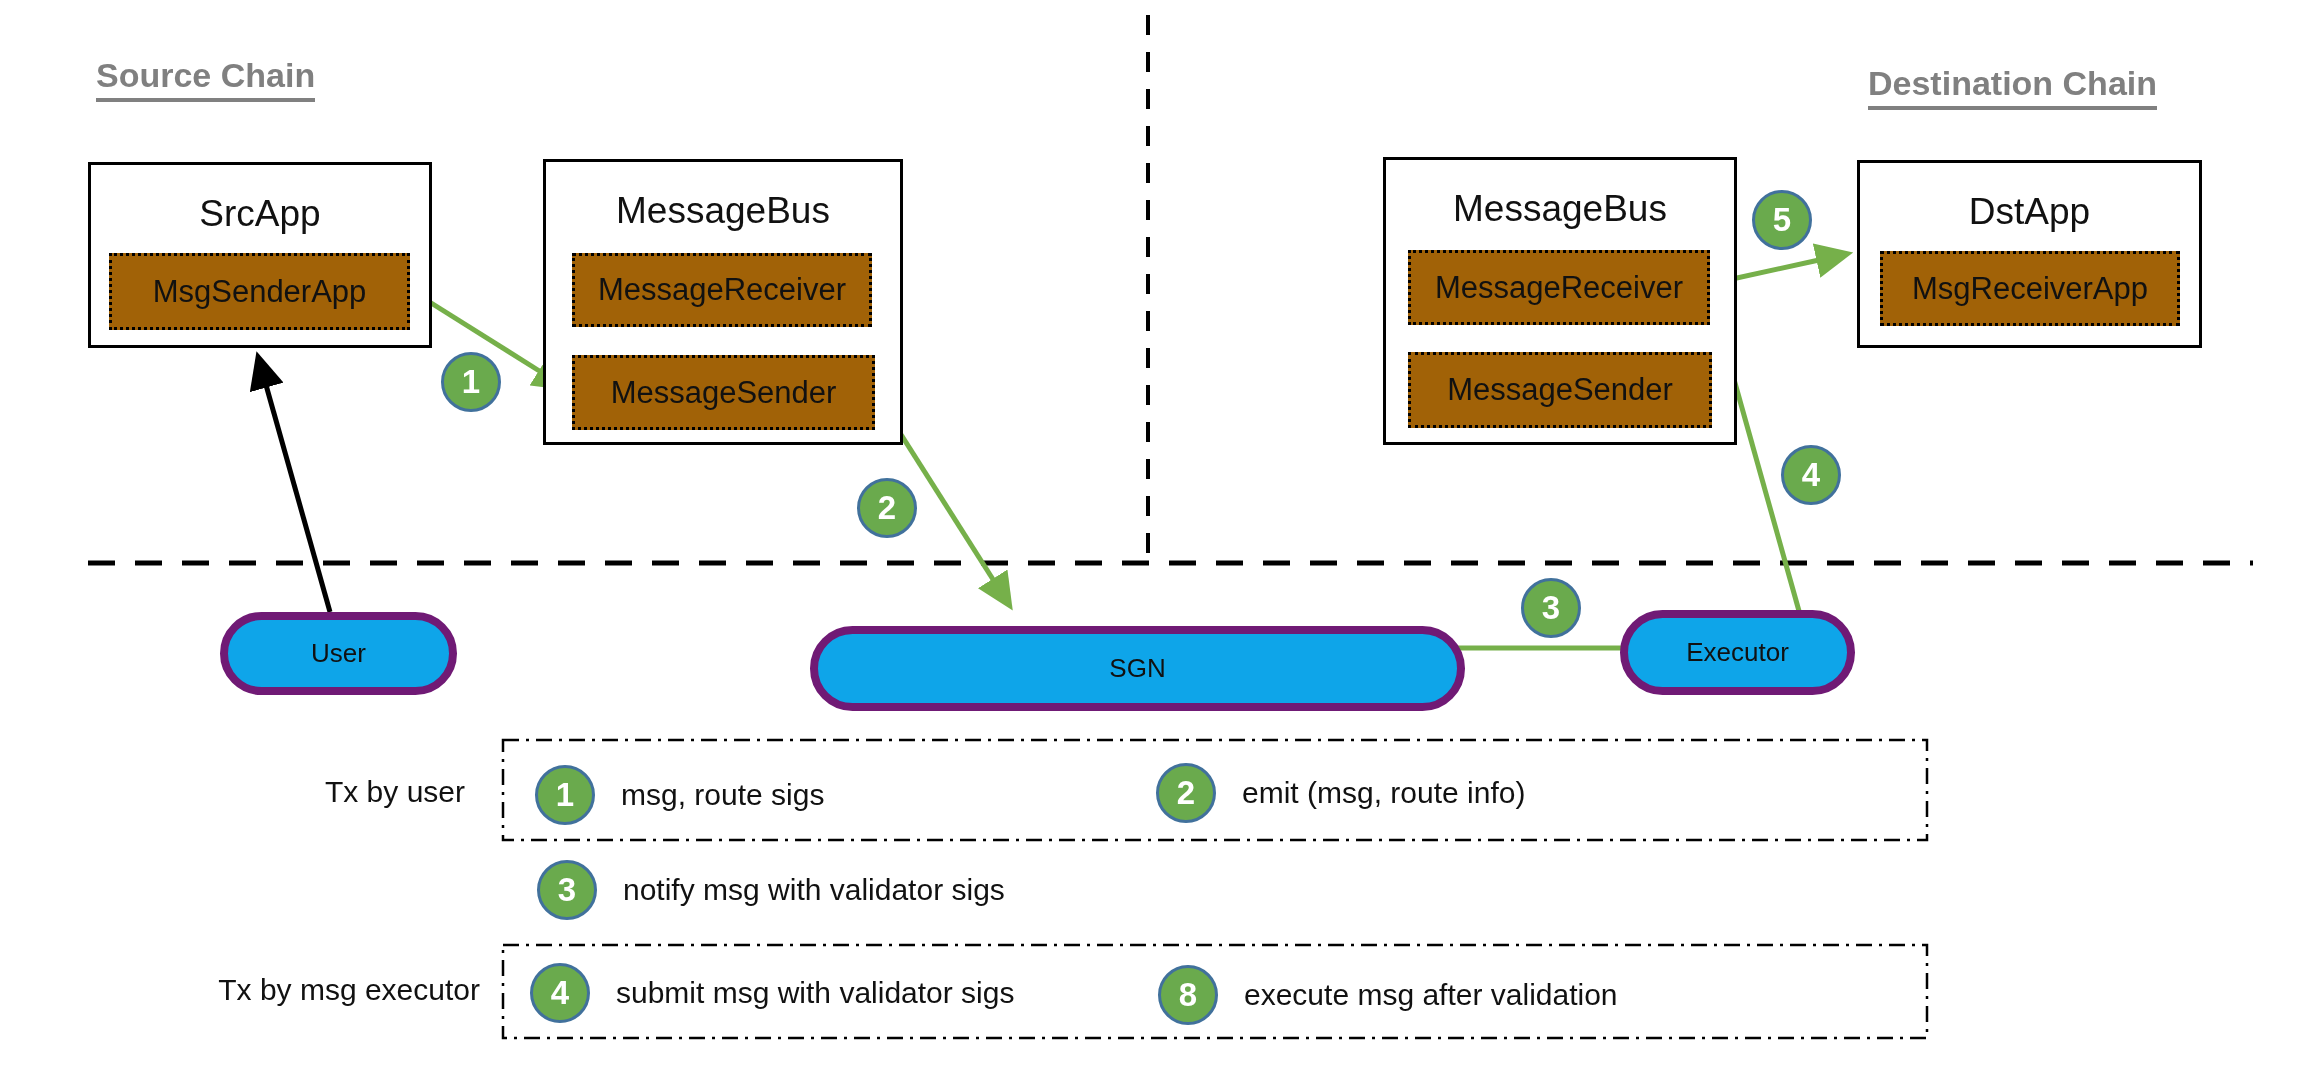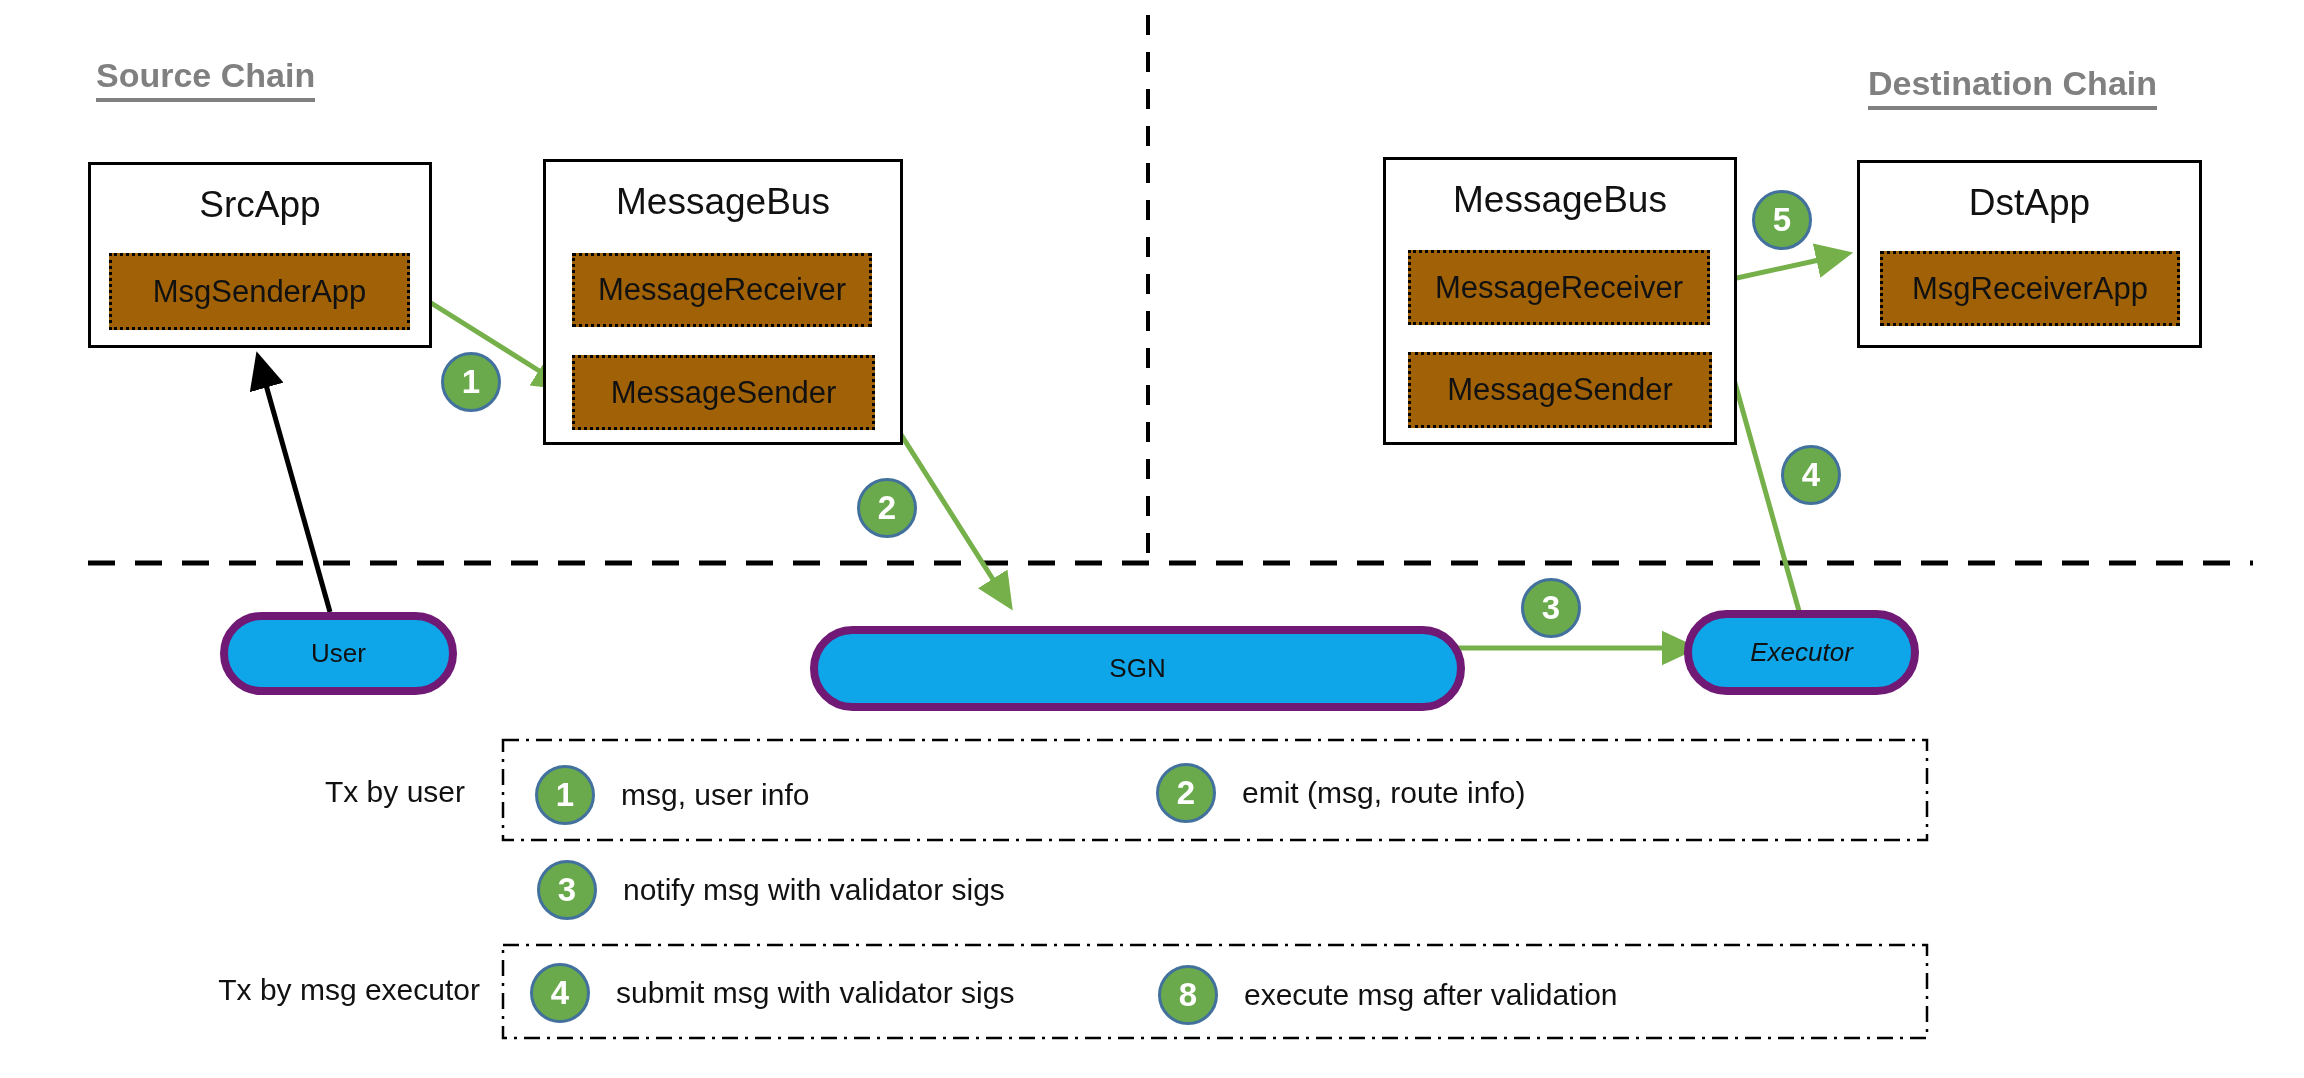--- a/index.html
+++ b/index.html
@@ -11,21 +11,21 @@
   .chain-heading{
     position:absolute;font-size:34px;font-weight:bold;
     color:var(--heading-gray,#808080);
     border-bottom:4px solid var(--heading-gray,#808080);
     padding-bottom:3px;white-space:nowrap;
   }
   #h-source{left:96px;top:56px;}
   #h-dest{left:1868px;top:64px;}
   
   .node-box{position:absolute;background:#fff;border:3px solid #000;}
-  .box-title{text-align:center;font-size:37px;margin-top:19px;white-space:nowrap;}
+  .box-title{text-align:center;font-size:37px;margin-top:28px;white-space:nowrap;}
   .inner-box{
     position:absolute;border:3px dotted #000;display:flex;align-items:center;justify-content:center;
     font-size:31px;background:#a16207;white-space:nowrap;
   }
   #src-app{left:88px;top:162px;width:338px;height:180px;}
   #src-app .inner-box{left:18px;top:88px;width:295px;height:71px;}
   #bus-src{left:543px;top:159px;width:354px;height:280px;}
   #bus-src .in-receiver{left:26px;top:91px;width:294px;height:68px;}
   #bus-src .in-sender{left:26px;top:193px;width:297px;height:69px;}
   #bus-dst{left:1383px;top:157px;width:348px;height:282px;}
@@ -33,21 +33,21 @@
   #bus-dst .in-sender{left:22px;top:192px;width:298px;height:70px;}
   #dst-app{left:1857px;top:160px;width:339px;height:182px;}
   #dst-app .inner-box{left:20px;top:88px;width:294px;height:69px;}
   
   .pill{
     position:absolute;background:#0ea5e9;border:8px solid #701a75;border-radius:45px;
     display:flex;align-items:center;justify-content:center;font-size:26px;
   }
   #pill-user{left:220px;top:612px;width:221px;height:67px;}
   #pill-sgn{left:810px;top:626px;width:639px;height:69px;}
-  #pill-executor{left:1684px;top:610px;width:219px;height:69px;font-style:italic;}
+  #pill-executor{left:1620px;top:610px;width:219px;height:69px;}
   
   .badge{
     position:absolute;width:54px;height:54px;border-radius:50%;
     background:var(--accent-green,#6aaa4d);border:3px solid var(--circle-border,#41719c);
     color:#fff;font-size:33px;font-weight:bold;
     display:flex;align-items:center;justify-content:center;
   }
   #g1{left:441px;top:352px;} #g2{left:857px;top:478px;} #g3{left:1521px;top:578px;}
   #g4{left:1781px;top:445px;} #g5{left:1752px;top:190px;}
   
@@ -131,21 +131,21 @@
   <div class="badge" id="g2">2</div>
   <div class="badge" id="g3">3</div>
   <div class="badge" id="g4">4</div>
   <div class="badge" id="g5">5</div>
 
   <div class="legend-label" id="ll-user">Tx by user</div>
   <div class="legend-label" id="ll-exec">Tx by msg executor</div>
 
   <div class="legend-item" id="li-1">
     <div class="badge">1</div>
-    <div class="li-text">msg, user info</div>
+    <div class="li-text">msg, route sigs</div>
   </div>
   <div class="legend-item" id="li-2">
     <div class="badge">2</div>
     <div class="li-text">emit (msg, route info)</div>
   </div>
   <div class="legend-item" id="li-3">
     <div class="badge">3</div>
     <div class="li-text">notify msg with validator sigs</div>
   </div>
   <div class="legend-item" id="li-4">

